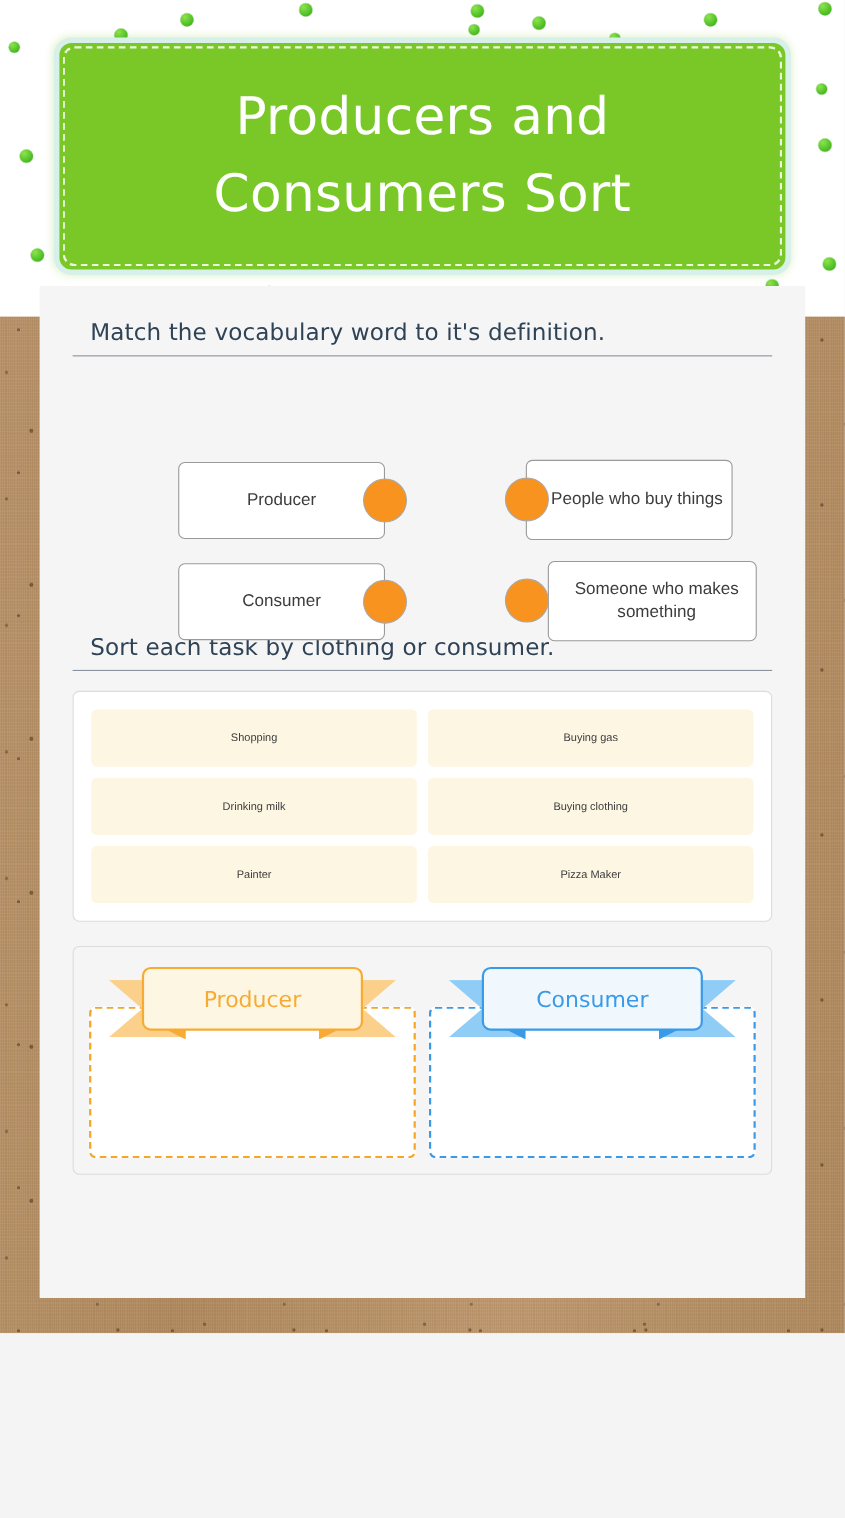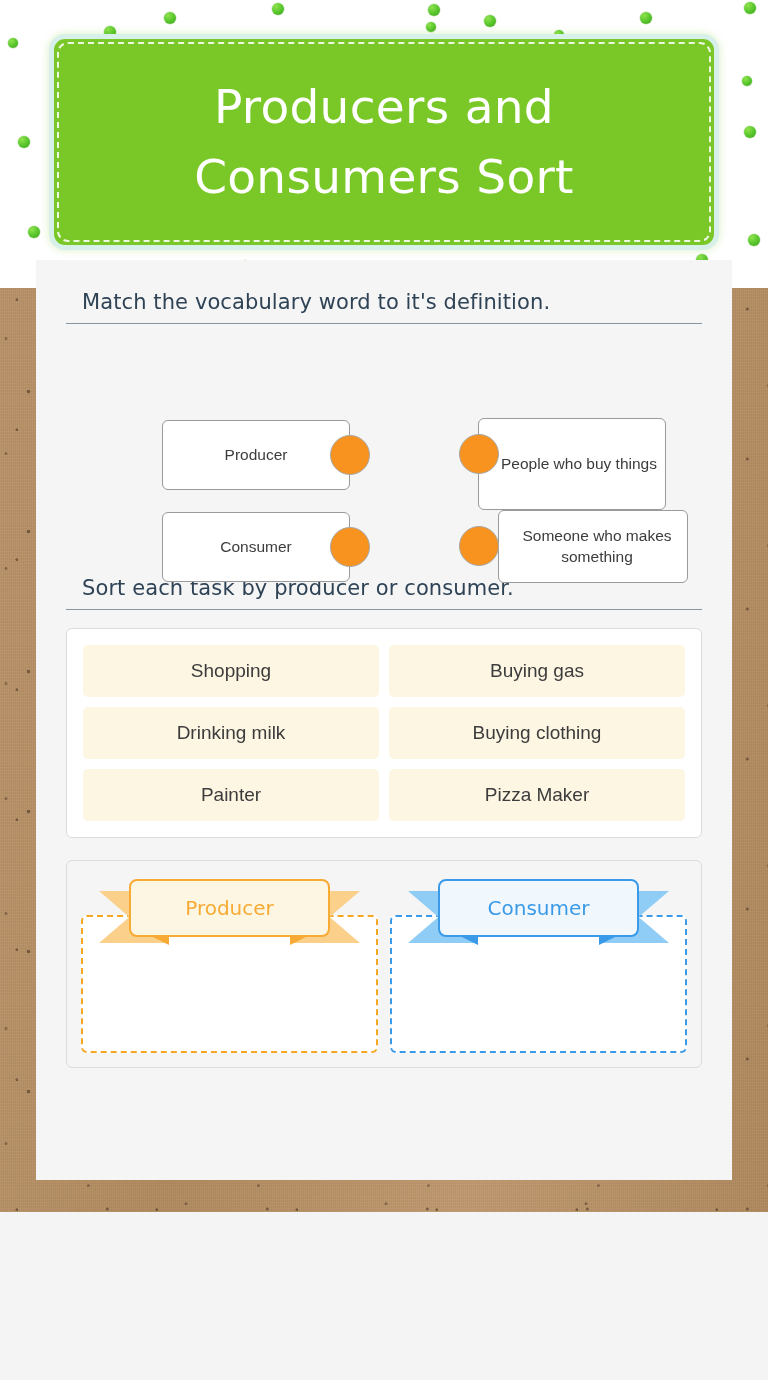--- a/index.html
+++ b/index.html
@@ -126,21 +126,21 @@
   .mdot {
     position: absolute;
     width: 40px; height: 40px; border-radius: 50%;
     background: #f7931e;
     border: 1.5px solid #a8a8a8;
     z-index: 3;
   }
 
   .mcard.left-1  { left: 96px;  top: 78px;  width: 188px; height: 70px; }
   .mcard.left-2  { left: 96px;  top: 170px; width: 188px; height: 70px; }
-  .mcard.right-1 { left: 412px; top: 76px;  width: 188px; height: 92px; padding-left: 20px;}
+  .mcard.right-1 { left: 412px; top: 76px;  width: 188px; height: 73px; padding-left: 20px;}
   .mcard.right-2 { left: 432px; top: 168px; width: 190px; height: 73px; padding-left: 14px;}
 
   .mdot.d-l1 { left: 264px; top: 93px; }
   .mdot.d-l2 { left: 264px; top: 185px; }
   .mdot.d-r1 { left: 393px; top: 92px; }
   .mdot.d-r2 { left: 393px; top: 184px; }
 
   
   .tiles-card {
     background: #ffffff;
@@ -150,21 +150,21 @@
     display: grid;
     grid-template-columns: 1fr 1fr;
     gap: 10px 10px;
   }
   .tile {
     background: #fdf6e3;
     border-radius: 5px;
     height: 52px;
     display: flex; align-items: center; justify-content: center;
     color: #3c3c3c;
-    font-size: 19px;
+    font-size: 10px;
   }
 
   
   .drop-card {
     background: #f5f5f5;
     border: 1px solid #dcdcdc;
     border-radius: 6px;
     padding: 14px;
     display: flex;
     gap: 12px;
@@ -275,21 +275,21 @@
         </div>
 
         <div class="mdot d-l1"></div>
         <div class="mdot d-l2"></div>
         <div class="mdot d-r1"></div>
         <div class="mdot d-r2"></div>
       </div>
 
       <div class="spacer-lg"></div>
 
-      <h2 class="section-title">Sort each task by producer or consumer.</h2>
+      <h2 class="section-title">Sort each task by clothing or consumer.</h2>
       <div class="rule"></div>
 
       <div class="tiles-card" id="tiles-card">
           <div class="tile">
             <span>Shopping</span>
           </div>
           <div class="tile">
             <span>Buying gas</span>
           </div>
           <div class="tile">

